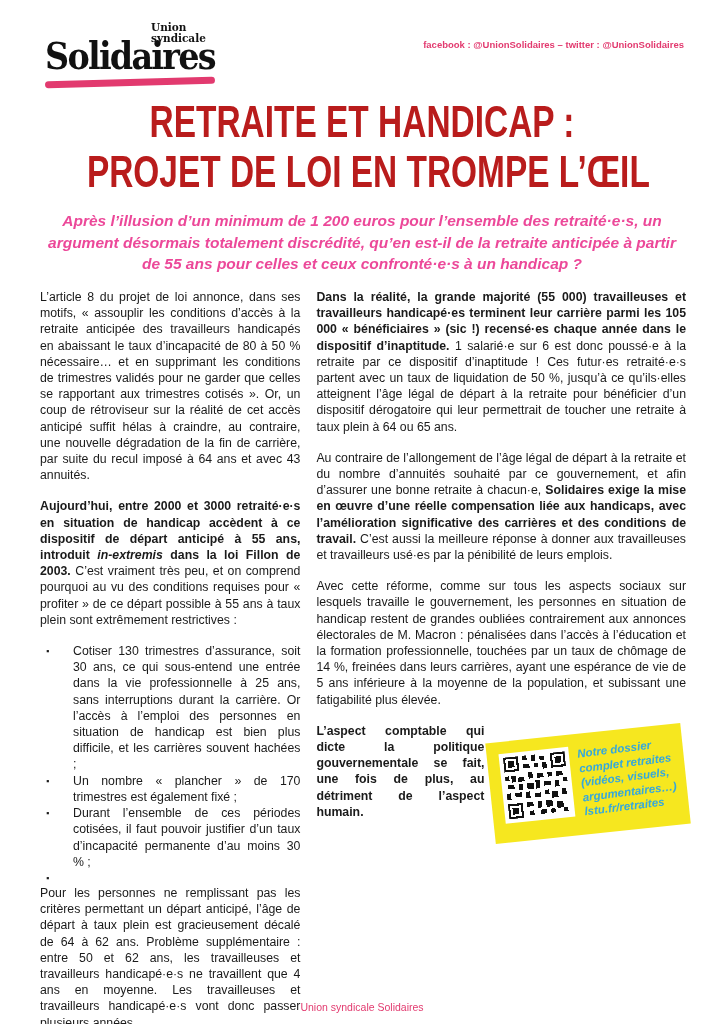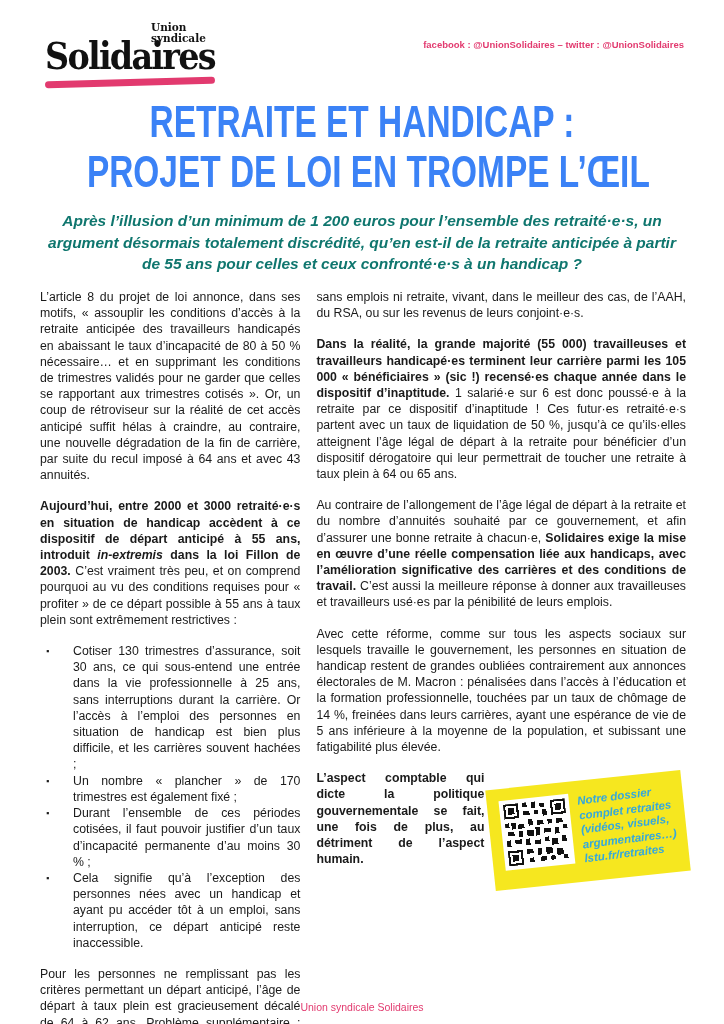--- a/index.html
+++ b/index.html
@@ -11,25 +11,25 @@
   .logo-top{position:absolute;left:106px;top:2px;font-family:"DejaVu Serif",serif;
             font-weight:bold;font-size:10.5px;line-height:11px;color:#111;white-space:pre-line;}
   .logo-word{margin-top:13px;font-family:"DejaVu Serif",serif;font-weight:bold;font-size:38px;
              letter-spacing:-2px;transform:scaleX(.88);transform-origin:left;color:#111;}
   .logo-underline{width:170px;height:7px;background:#e23a6f;border-radius:4px;
                   transform:rotate(-1.6deg);margin-top:1px;}
   .social{position:absolute;right:40px;top:38px;text-align:right;color:#e23a6f;
           font-size:9.5px;font-weight:bold;line-height:13px;margin-left:33px;}
 
   
-  .title{position:absolute;top:97px;left:0;width:100%;text-align:center;color:#3b82f6;}
+  .title{position:absolute;top:97px;left:0;width:100%;text-align:center;color:#b91c1c;}
   .title-line{font-weight:bold;font-size:44px;line-height:50px;letter-spacing:0px;
               transform:scaleX(.76);transform-origin:center;white-space:nowrap;}
   .subtitle{position:absolute;top:210px;left:42px;width:640px;text-align:center;
-            color:#0f766e;font-weight:bold;font-style:italic;font-size:15.5px;line-height:21.5px;}
+            color:#ec4899;font-weight:bold;font-style:italic;font-size:15.5px;line-height:21.5px;}
 
   
   .columns{position:absolute;top:289px;left:40px;width:646px;display:flex;gap:16px;}
   .col{flex:1;font-size:12.3px;line-height:16.2px;text-align:justify;}
   .col p{margin:0 0 15px 0;}
   b{font-weight:bold;}
   .bullets{margin:0 0 15px 0;padding:0;list-style:none;}
   .bullets li{position:relative;padding-left:33px;margin:0;}
   .bullet-marker{position:absolute;left:6px;top:0;font-size:9px;}
 
@@ -85,29 +85,27 @@
         <li>
           <span class="bullet-marker">▪</span>
           <span>Un nombre « plancher » de 170 trimestres est également fixé ;</span>
         </li>
         <li>
           <span class="bullet-marker">▪</span>
           <span>Durant l’ensemble de ces périodes cotisées, il faut pouvoir justifier d’un taux d’incapacité permanente d’au moins 30 % ;</span>
         </li>
         <li>
           <span class="bullet-marker">▪</span>
-          <span>Cela signifie qu’à l’exception des personnes nées avec un handicap et ayant pu accéder tôt à un emploi, sans interruption, ce départ anticipé reste inaccessible.</span>
         </li>
       </ul>
 
       <p>Pour les personnes ne remplissant pas les critères permettant un départ anticipé, l’âge de départ à taux plein est gracieusement décalé de 64 à 62 ans. Problème supplémentaire : entre 50 et 62 ans, les travailleuses et travailleurs handicapé·e·s ne travaillent que 4 ans en moyenne. Les travailleuses et travailleurs handicapé·e·s vont donc passer plusieurs années</p>
     </div>
 
     <div class="col">
-      <p>sans emplois ni retraite, vivant, dans le meilleur des cas, de l’AAH, du RSA, ou sur les revenus de leurs conjoint·e·s.</p>
 
       <p><b>Dans la réalité, la grande majorité (55 000) travailleuses et travailleurs handicapé·es terminent leur carrière parmi les 105 000 « bénéficiaires » (sic !) recensé·es chaque année dans le dispositif d’inaptitude.</b><span> 1 salarié·e sur 6 est donc poussé·e à la retraite par ce dispositif d’inaptitude ! Ces futur·es retraité·e·s partent avec un taux de liquidation de 50 %, jusqu’à ce qu’ils·elles atteignent l’âge légal de départ à la retraite pour bénéficier d’un dispositif dérogatoire qui leur permettrait de toucher une retraite à taux plein à 64 ou 65 ans.</span></p>
 
       <p><span>Au contraire de l’allongement de l’âge légal de départ à la retraite et du nombre d’annuités souhaité par ce gouvernement, et afin d’assurer une bonne retraite à chacun·e, </span><b>Solidaires exige la mise en œuvre d’une réelle compensation liée aux handicaps, avec l’amélioration significative des carrières et des conditions de travail.</b><span> C’est aussi la meilleure réponse à donner aux travailleuses et travailleurs usé·es par la pénibilité de leurs emplois.</span></p>
 
       <p>Avec cette réforme, comme sur tous les aspects sociaux sur lesquels travaille le gouvernement, les personnes en situation de handicap restent de grandes oubliées contrairement aux annonces électorales de M. Macron : pénalisées dans l’accès à l’éducation et la formation professionnelle, touchées par un taux de chômage de 14 %, freinées dans leurs carrières, ayant une espérance de vie de 5 ans inférieure à la moyenne de la population, et subissant une fatigabilité plus élevée.</p>
 
       <div class="bottom-row">
         <div class="aspect-para">L’aspect comptable qui dicte la politique gouvernementale se fait, une fois de plus, au détriment de l’aspect humain.</div>
 

